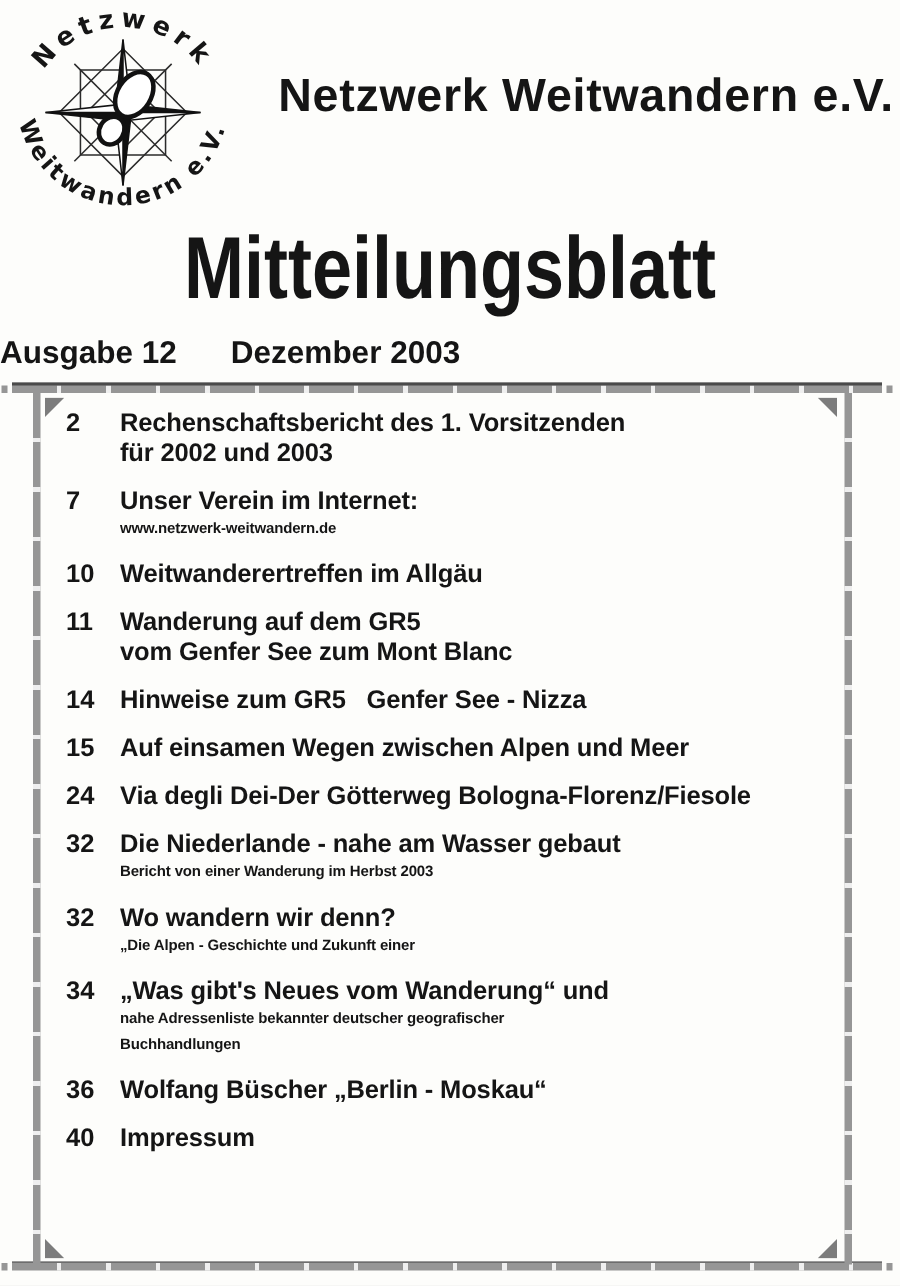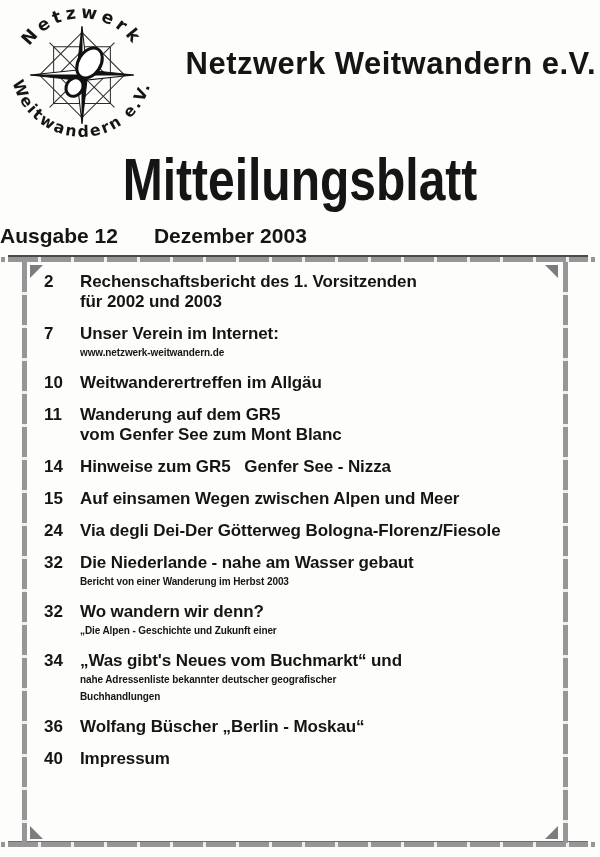--- a/index.html
+++ b/index.html
@@ -212,21 +212,21 @@
     <div class="toc-num">32</div>
     <div class="toc-lines">
             <div class="toc-line">Wo wandern wir denn?</div>
             <div class="toc-line small">„Die Alpen - Geschichte und Zukunft einer</div>
           </div>
   </div>
 
   <div class="toc-entry">
     <div class="toc-num">34</div>
     <div class="toc-lines">
-            <div class="toc-line">„Was gibt's Neues vom Buchmarkt“ und</div>
+            <div class="toc-line">„Was gibt's Neues vom Wanderung“ und</div>
             <div class="toc-line small">nahe Adressenliste bekannter deutscher geografischer</div>
             <div class="toc-line small">Buchhandlungen</div>
           </div>
   </div>
 
   <div class="toc-entry">
     <div class="toc-num">36</div>
     <div class="toc-lines">
             <div class="toc-line">Wolfang Büscher „Berlin - Moskau“</div>
           </div>

